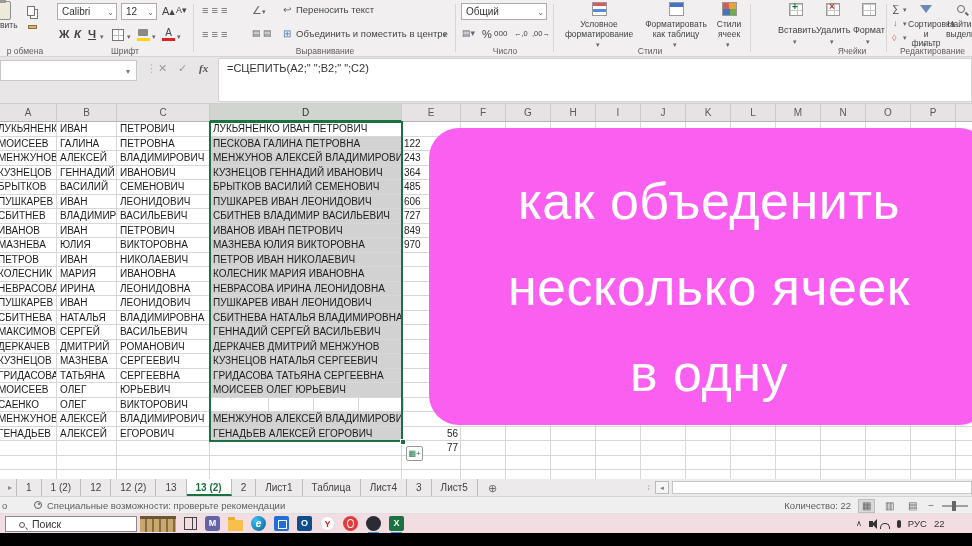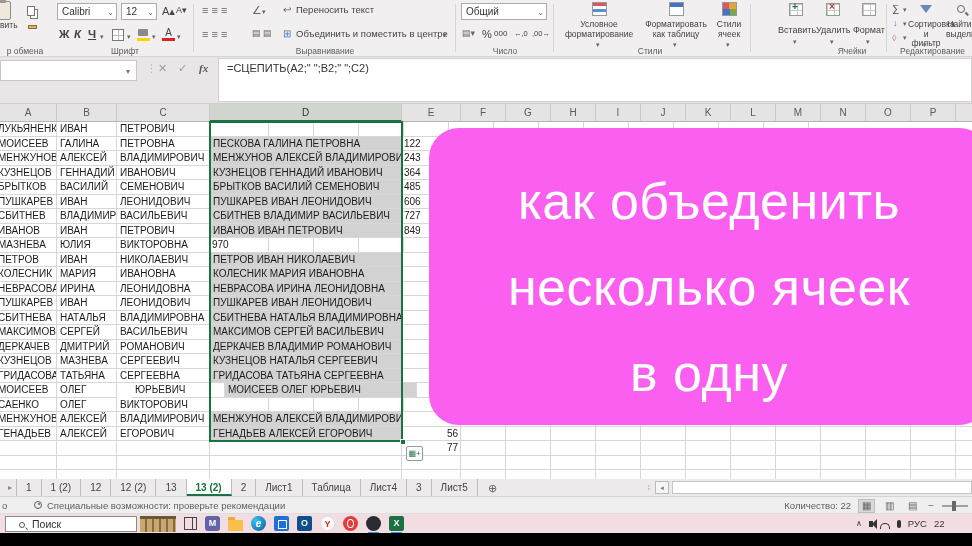--- a/index.html
+++ b/index.html
@@ -265,20 +265,21 @@
         <div class="ch" style="width: 45px;">N</div>
         <div class="ch" style="width: 45px;">O</div>
         <div class="ch" style="width: 45px;">P</div>
         <div class="ch" style="width: 45px;">Q</div>
       </div>
     <div id="grid-rows">
         <div class="grow">
           <div class="gc ca" style="width: 57px;">ЛУКЬЯНЕНКО</div>
           <div class="gc cb" style="width: 60px;">ИВАН</div>
           <div class="gc cc" style="width: 93px;">ПЕТРОВИЧ</div>
+          <div class="gc cd cell-active" style="width: 192px;">ЛУКЬЯНЕНКО ИВАН ПЕТРОВИЧ</div>
           <div class="gc ce e-left" style="width: 59px;"></div>
           <div class="gc cf" style="width: 45px;"></div>
           <div class="gc cf" style="width: 45px;"></div>
           <div class="gc cf" style="width: 45px;"></div>
           <div class="gc cf" style="width: 45px;"></div>
           <div class="gc cf" style="width: 45px;"></div>
           <div class="gc cf" style="width: 45px;"></div>
           <div class="gc cf" style="width: 45px;"></div>
           <div class="gc cf" style="width: 45px;"></div>
           <div class="gc cf" style="width: 45px;"></div>
@@ -416,20 +417,21 @@
           <div class="gc cf" style="width: 45px;"></div>
           <div class="gc cf" style="width: 45px;"></div>
           <div class="gc cf" style="width: 45px;"></div>
           <div class="gc cf" style="width: 45px;"></div>
           <div class="gc cf" style="width: 45px;"></div>
         </div>
         <div class="grow">
           <div class="gc ca" style="width: 57px;">МАЗНЕВА</div>
           <div class="gc cb" style="width: 60px;">ЮЛИЯ</div>
           <div class="gc cc" style="width: 93px;">ВИКТОРОВНА</div>
+          <div class="gc cd cell-sel" style="width: 192px;">МАЗНЕВА ЮЛИЯ ВИКТОРОВНА</div>
           <div class="gc ce e-left" style="width: 59px;">970</div>
           <div class="gc cf" style="width: 45px;"></div>
           <div class="gc cf" style="width: 45px;"></div>
           <div class="gc cf" style="width: 45px;"></div>
           <div class="gc cf" style="width: 45px;"></div>
           <div class="gc cf" style="width: 45px;"></div>
           <div class="gc cf" style="width: 45px;"></div>
           <div class="gc cf" style="width: 45px;"></div>
           <div class="gc cf" style="width: 45px;"></div>
           <div class="gc cf" style="width: 45px;"></div>
@@ -529,40 +531,40 @@
           <div class="gc cf" style="width: 45px;"></div>
           <div class="gc cf" style="width: 45px;"></div>
           <div class="gc cf" style="width: 45px;"></div>
           <div class="gc cf" style="width: 45px;"></div>
           <div class="gc cf" style="width: 45px;"></div>
         </div>
         <div class="grow">
           <div class="gc ca" style="width: 57px;">МАКСИМОВ</div>
           <div class="gc cb" style="width: 60px;">СЕРГЕЙ</div>
           <div class="gc cc" style="width: 93px;">ВАСИЛЬЕВИЧ</div>
-          <div class="gc cd cell-sel" style="width: 192px;">МАКСИМОВ СЕРГЕЙ ВАСИЛЬЕВИЧ</div>
+          <div class="gc cd cell-sel" style="width: 192px;">ГЕННАДИЙ СЕРГЕЙ ВАСИЛЬЕВИЧ</div>
           <div class="gc ce e-left" style="width: 59px;"></div>
           <div class="gc cf" style="width: 45px;"></div>
           <div class="gc cf" style="width: 45px;"></div>
           <div class="gc cf" style="width: 45px;"></div>
           <div class="gc cf" style="width: 45px;"></div>
           <div class="gc cf" style="width: 45px;"></div>
           <div class="gc cf" style="width: 45px;"></div>
           <div class="gc cf" style="width: 45px;"></div>
           <div class="gc cf" style="width: 45px;"></div>
           <div class="gc cf" style="width: 45px;"></div>
           <div class="gc cf" style="width: 45px;"></div>
           <div class="gc cf" style="width: 45px;"></div>
           <div class="gc cf" style="width: 45px;"></div>
         </div>
         <div class="grow">
           <div class="gc ca" style="width: 57px;">ДЕРКАЧЕВ</div>
           <div class="gc cb" style="width: 60px;">ДМИТРИЙ</div>
           <div class="gc cc" style="width: 93px;">РОМАНОВИЧ</div>
-          <div class="gc cd cell-sel" style="width: 192px;">ДЕРКАЧЕВ ВЛАДИМИР РОМАНОВИЧ</div>
+          <div class="gc cd cell-sel" style="width: 192px;">ДЕРКАЧЕВ ДМИТРИЙ МЕНЖУНОВ</div>
           <div class="gc ce e-left" style="width: 59px;"></div>
           <div class="gc cf" style="width: 45px;"></div>
           <div class="gc cf" style="width: 45px;"></div>
           <div class="gc cf" style="width: 45px;"></div>
           <div class="gc cf" style="width: 45px;"></div>
           <div class="gc cf" style="width: 45px;"></div>
           <div class="gc cf" style="width: 45px;"></div>
           <div class="gc cf" style="width: 45px;"></div>
           <div class="gc cf" style="width: 45px;"></div>
           <div class="gc cf" style="width: 45px;"></div>
@@ -604,21 +606,21 @@
           <div class="gc cf" style="width: 45px;"></div>
           <div class="gc cf" style="width: 45px;"></div>
           <div class="gc cf" style="width: 45px;"></div>
           <div class="gc cf" style="width: 45px;"></div>
           <div class="gc cf" style="width: 45px;"></div>
           <div class="gc cf" style="width: 45px;"></div>
         </div>
         <div class="grow">
           <div class="gc ca" style="width: 57px;">МОИСЕЕВ</div>
           <div class="gc cb" style="width: 60px;">ОЛЕГ</div>
-          <div class="gc cc" style="width: 93px; margin-left: 15px;">ЮРЬЕВИЧ</div>
+          <div class="gc cc" style="width: 93px;">ЮРЬЕВИЧ</div>
           <div class="gc cd cell-sel" style="width: 192px;">МОИСЕЕВ ОЛЕГ ЮРЬЕВИЧ</div>
           <div class="gc ce e-left" style="width: 59px;"></div>
           <div class="gc cf" style="width: 45px;"></div>
           <div class="gc cf" style="width: 45px;"></div>
           <div class="gc cf" style="width: 45px;"></div>
           <div class="gc cf" style="width: 45px;"></div>
           <div class="gc cf" style="width: 45px;"></div>
           <div class="gc cf" style="width: 45px;"></div>
           <div class="gc cf" style="width: 45px;"></div>
           <div class="gc cf" style="width: 45px;"></div>

